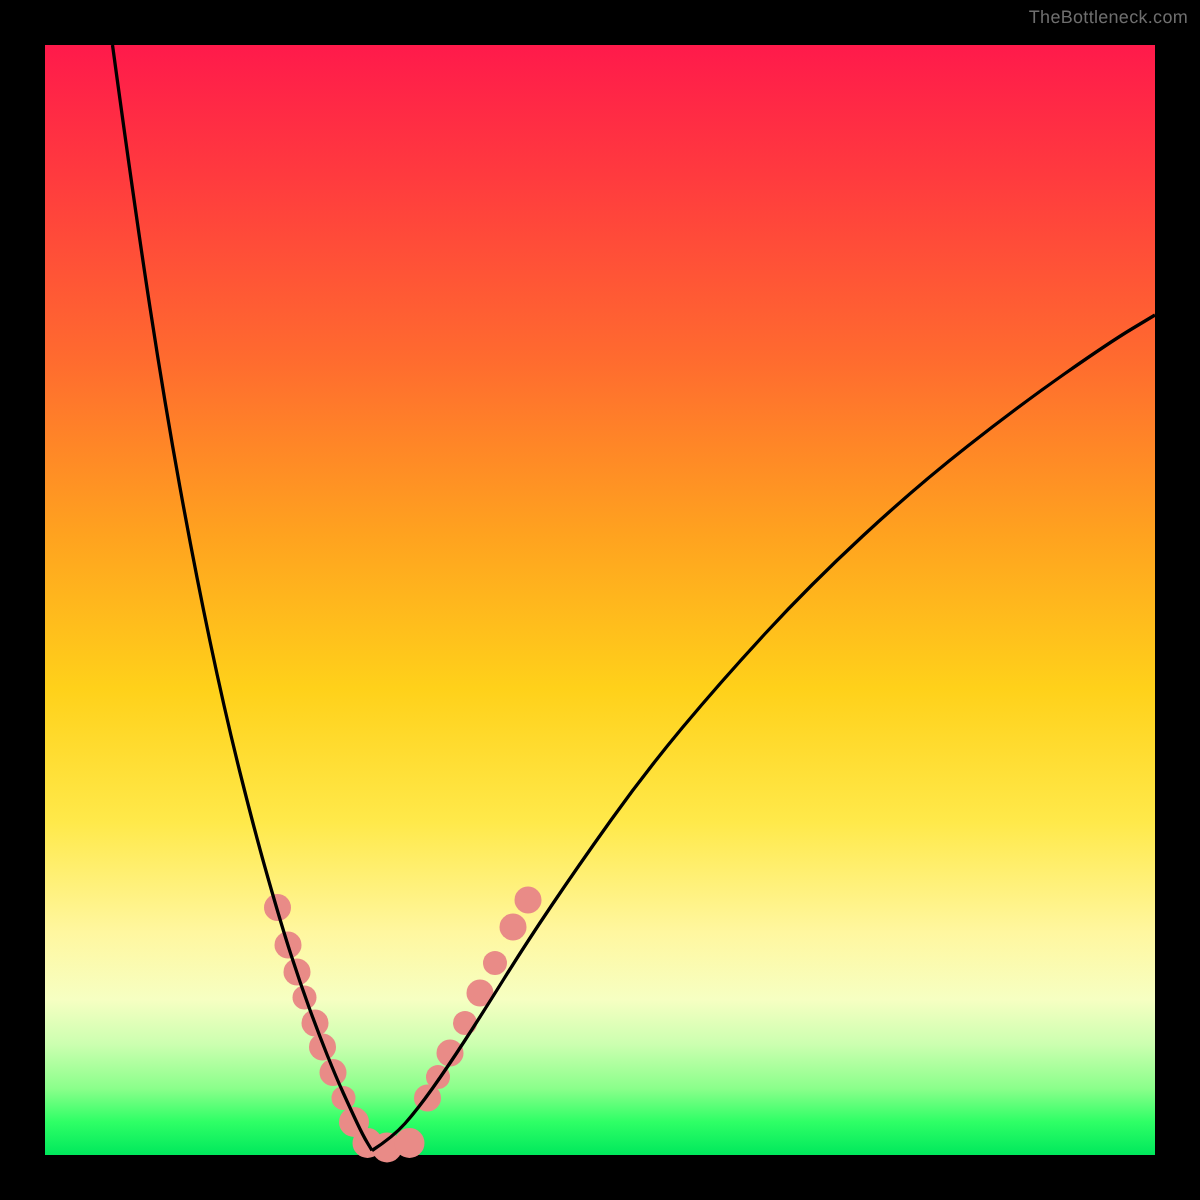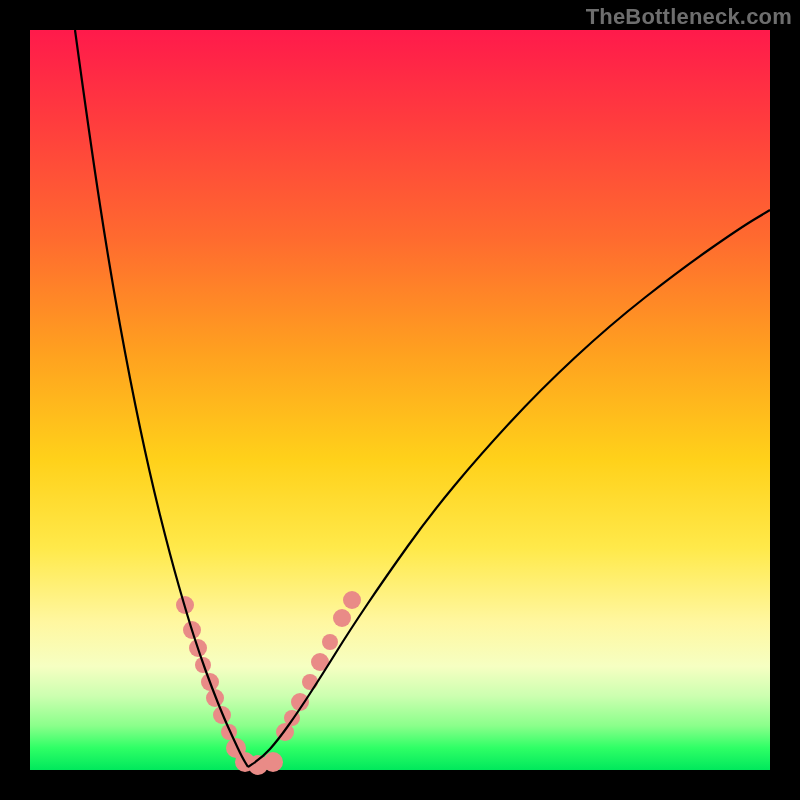--- a/index.html
+++ b/index.html
@@ -38,22 +38,22 @@
       #8bff8b 94%,
       #2fff66 97%,
       #00e85c 100%
     );
   }
   .watermark {
     position: absolute;
     top: 4px;
     right: 8px;
     color: #6e6e6e;
-    font-size: 22px;
-    font-weight: 700;
+    font-size: 12px;
+    font-weight: 400;
     letter-spacing: 0.2px;
     user-select: none;
   }
   svg.curve {
     position: absolute;
     left: 30px;
     top: 30px;
     width: 740px;
     height: 740px;
     overflow: visible;

